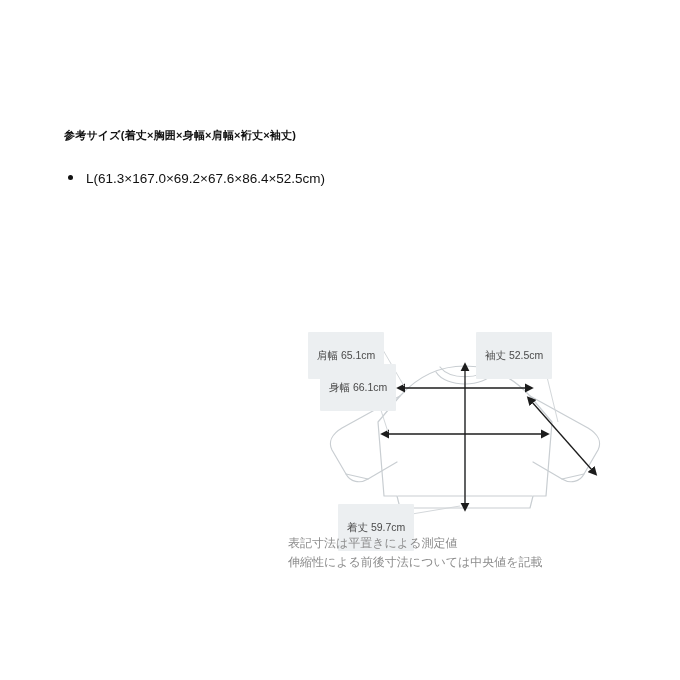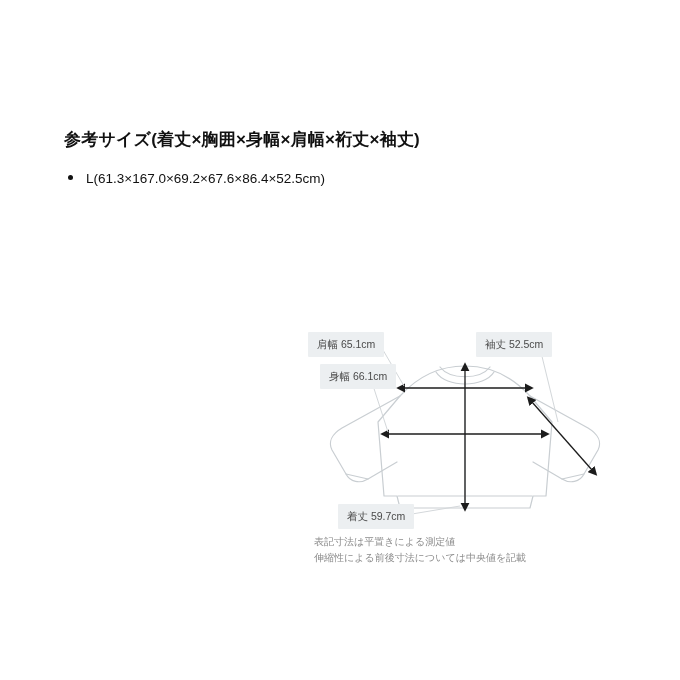--- a/index.html
+++ b/index.html
@@ -16,21 +16,21 @@
   }
   .page {
     position: relative;
     width: 680px;
     height: 680px;
   }
   .size-title {
     position: absolute;
     left: 64px;
     top: 128px;
-    font-size: 17px;
+    font-size: 11px;
     font-weight: bold;
     letter-spacing: 0.2px;
     color: #111111;
   }
   .size-list {
     position: absolute;
     left: 64px;
     top: 162px;
     width: 430px;
     margin: 0;
@@ -64,34 +64,34 @@
   }
   .diagram svg {
     display: block;
   }
   .callout {
     position: absolute;
     background: #eceff1;
     color: #4a4a4a;
     font-size: 10.5px;
     line-height: 1;
-    padding: 7px 9px;
+    padding: 18px 9px;
     white-space: nowrap;
     border-radius: 1px;
   }
   .callout.kata   { left: 28px;  top: 22px; }
   .callout.sode   { left: 196px; top: 22px; }
   .callout.mihaba { left: 40px;  top: 54px; }
   .callout.kitake { left: 58px;  top: 194px; }
 
   .footnote {
     position: absolute;
-    left: 34px;
+    left: 8px;
     top: 224px;
-    font-size: 10px;
+    font-size: 12px;
     line-height: 1.55;
     color: #8c8c8c;
     white-space: pre-line;
   }
 </style>
 </head>
 <body>
 
 <div class="page">
 

